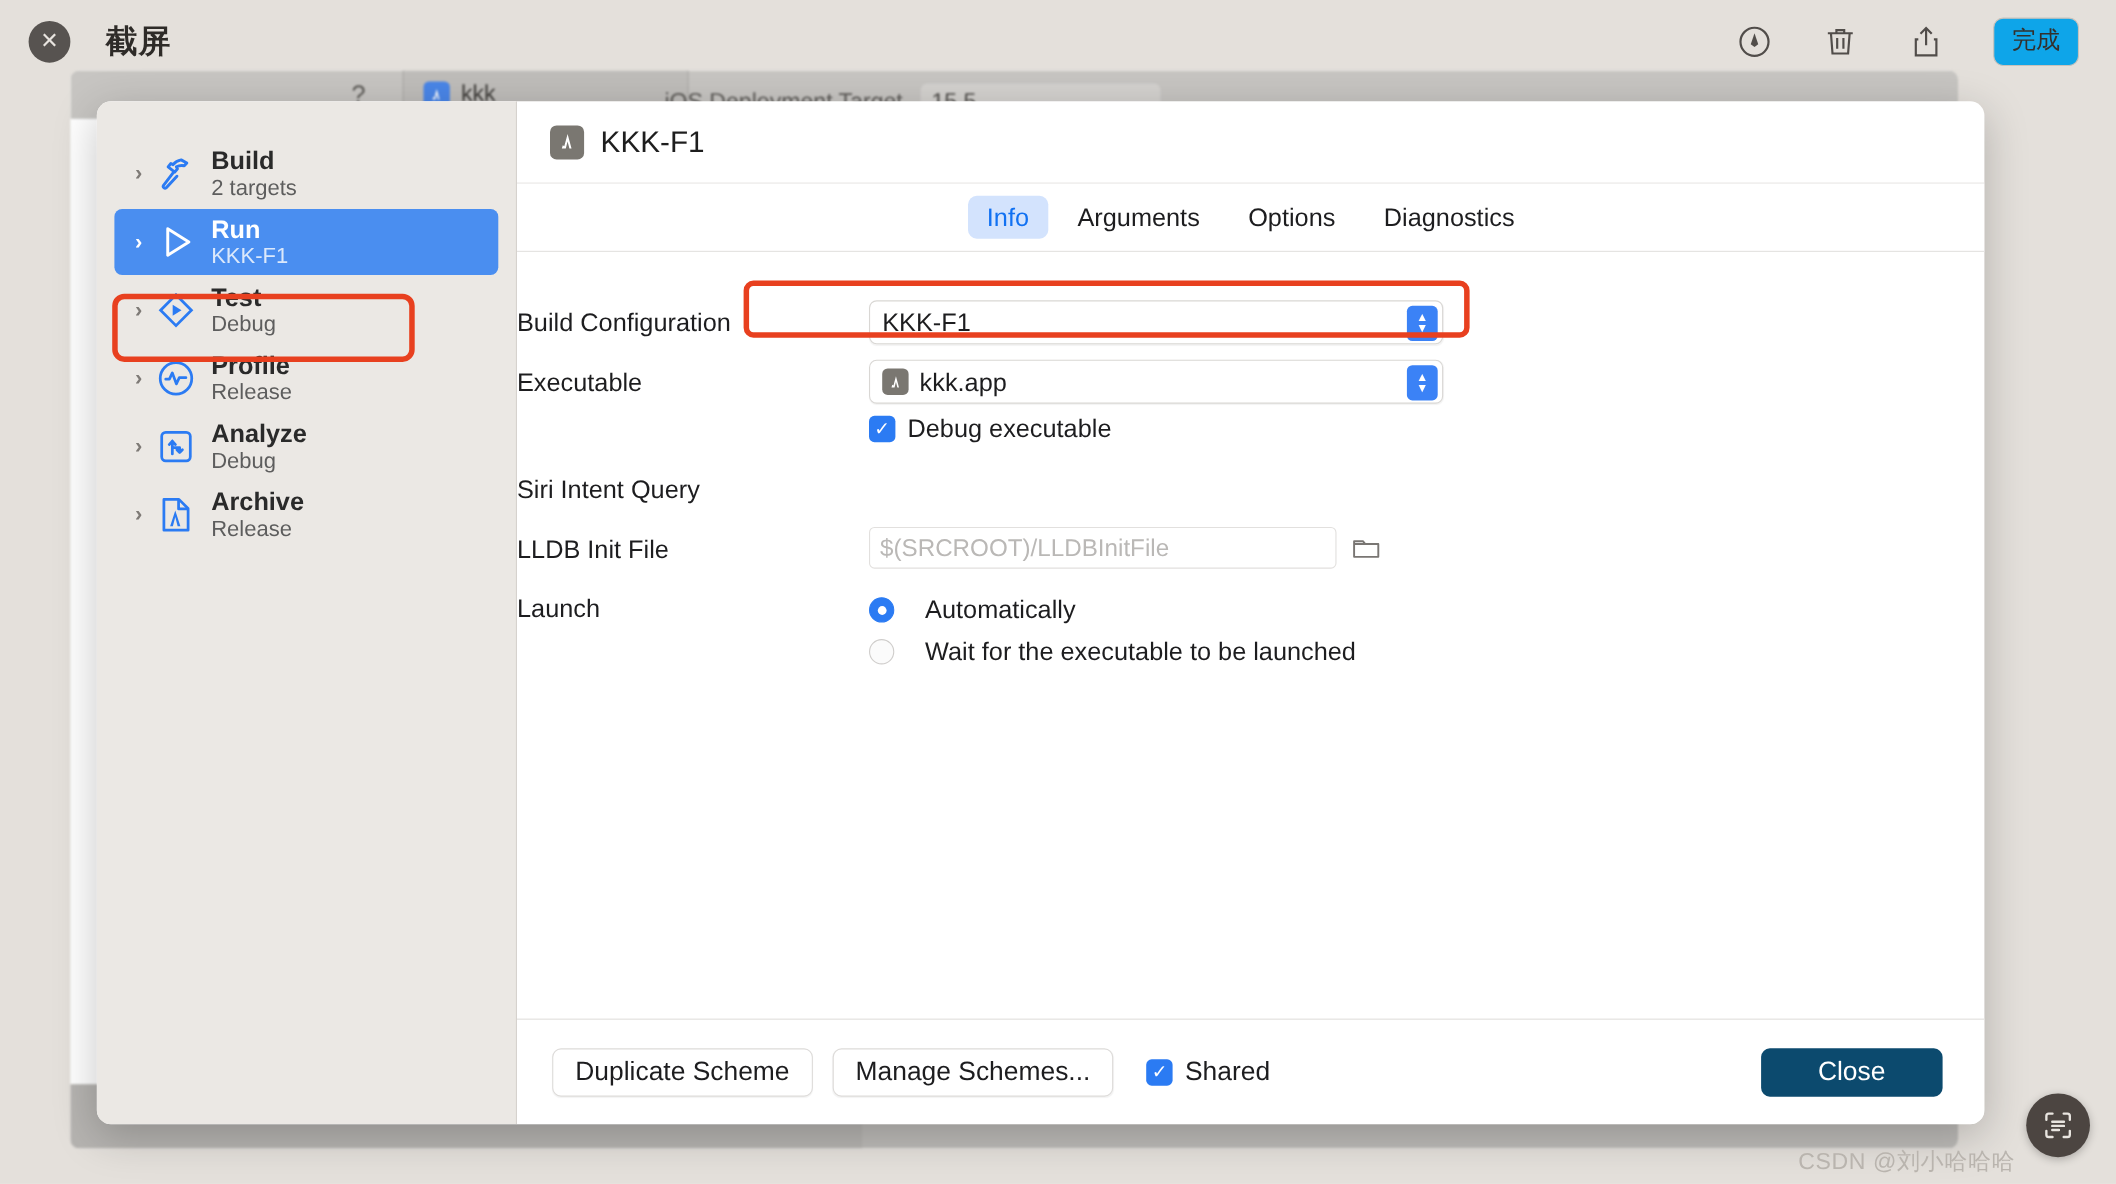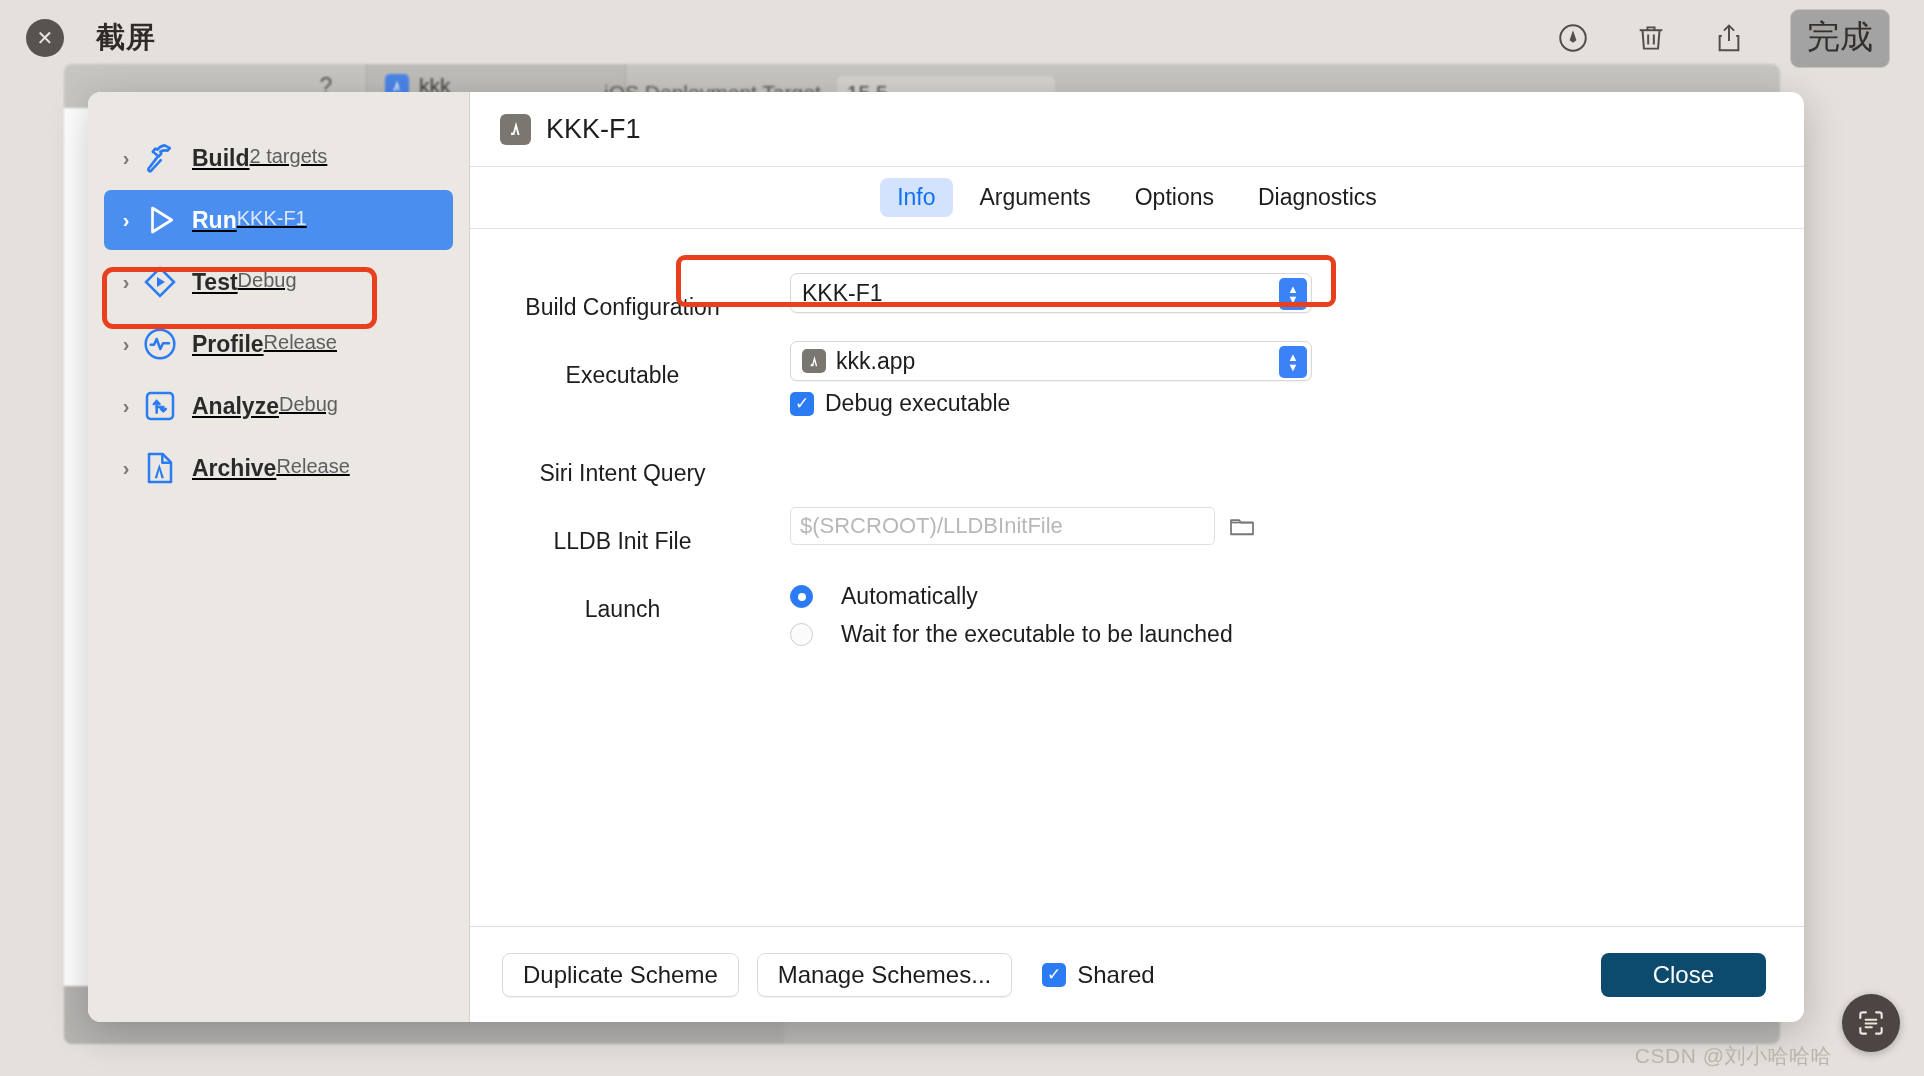--- a/index.html
+++ b/index.html
@@ -31,22 +31,22 @@
     letter-spacing: 1px;
   }
   #tb-right {
     margin-left: auto; display: flex; align-items: center; gap: 44px;
     padding-right: 8px;
   }
   .tb-icon { width: 34px; height: 34px; cursor: pointer; color: #514d4a; flex: none; }
   .tb-icon svg { width: 100%; height: 100%; display: block; }
   #done-btn {
     border: 1px solid #c8c2bb; border-radius: 9px;
-    background: #a3a3a3; color: #33302d;
-    font-size: 33px; padding: 5px 16px 7px; cursor: pointer;
+    background: #0ea5e9; color: #33302d;
+    font-size: 22px; padding: 5px 16px 7px; cursor: pointer;
     font-family: "Liberation Sans", sans-serif;
   }
 
   
   #bg-window {
     position: absolute; left: 64px; top: 64px; width: 1716px; height: 980px;
     background: #ffffff;
     border-radius: 8px;
     overflow: hidden;
     filter: blur(1.1px);
@@ -125,21 +125,21 @@
   }
   .scheme-row.selected { background: #4a8ef0; }
   .disclosure {
     width: 28px; flex: none; color: #7e7a76; font-size: 20px; font-weight: 700;
     text-align: center;
   }
   .scheme-row.selected .disclosure { color: #ffffff; }
   .scheme-icon { width: 40px; height: 40px; flex: none; margin-right: 12px; color: #2b7bf3; }
   .scheme-icon svg { width: 100%; height: 100%; display: block; }
   .scheme-row.selected .scheme-icon { color: #ffffff; }
-  .scheme-text { display: flex; justify-content: center; line-height: 1.15; text-decoration: underline; }
+  .scheme-text { display: flex; flex-direction: column; justify-content: center; line-height: 1.15; }
   .scheme-title { font-size: 23px; font-weight: 700; color: #2a2a2a; }
   .scheme-sub { font-size: 20px; color: #5d5d5d; }
   .scheme-row.selected .scheme-title { color: #ffffff; }
   .scheme-row.selected .scheme-sub { color: #dbe8fb; }
   
   #run-annot {
     position: absolute; left: 14px; top: 175px; width: 275px; height: 62px;
     border: 5px solid #e8401f; border-radius: 11px; pointer-events: none;
   }
 
@@ -164,22 +164,22 @@
   .tab {
     font-size: 23px; color: #1d1d1f; padding: 6px 17px; border-radius: 8px;
     cursor: pointer;
   }
   .tab.active { background: #d3e3fd; color: #1171f2; }
 
   #pane { flex: 1; position: relative; padding-top: 44px; overflow: hidden; }
 
   .form-row { display: flex; align-items: flex-start; margin-bottom: 14px; }
   .form-label {
-    width: 320px; flex: none; text-align: center; padding-right: 15px;
-    font-size: 23px; color: #1d1d1f; line-height: 40px; margin-top: 14px;
+    width: 320px; flex: none; text-align: left; padding-right: 15px;
+    font-size: 23px; color: #1d1d1f; line-height: 40px;
   }
   .field-col { position: relative; }
 
   .popup {
     width: 522px; height: 40px; background: #fff;
     border: 1px solid #d9d7d4; border-radius: 7px;
     box-shadow: 0 1px 1px rgba(0,0,0,.05);
     display: flex; align-items: center; padding: 0 40px 0 11px;
     font-size: 23px; color: #1d1d1f; position: relative; cursor: pointer;
   }

